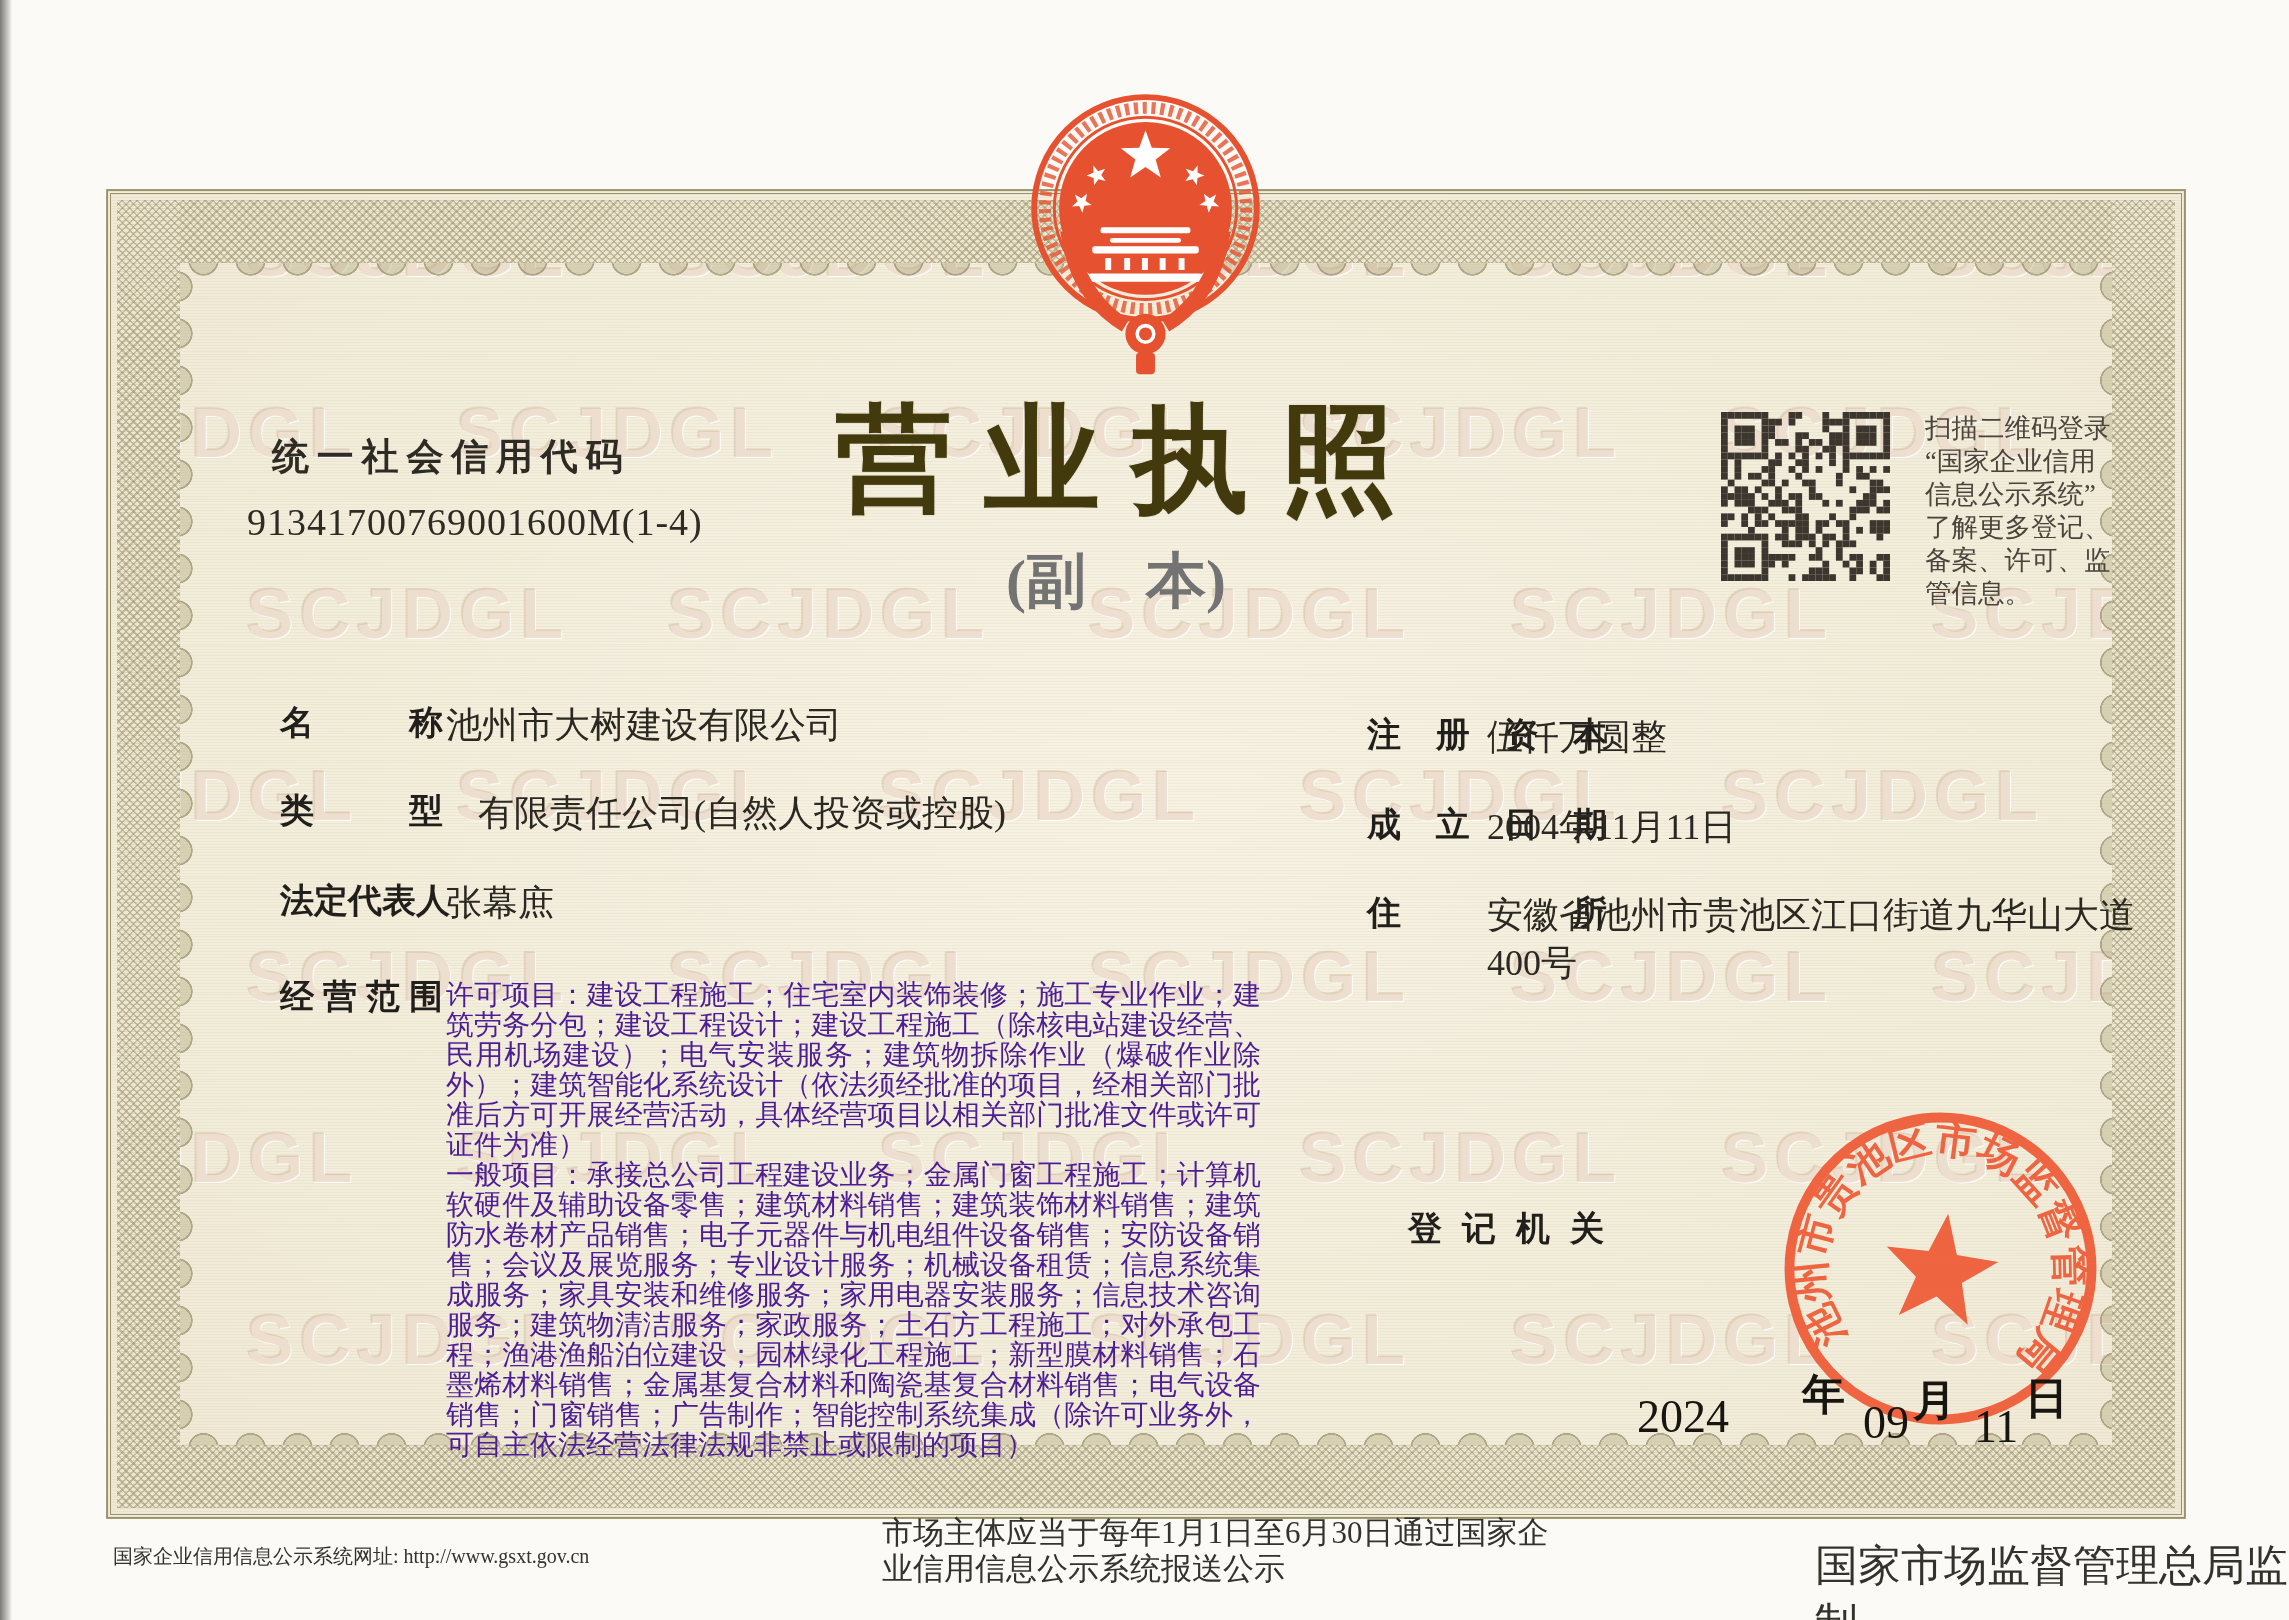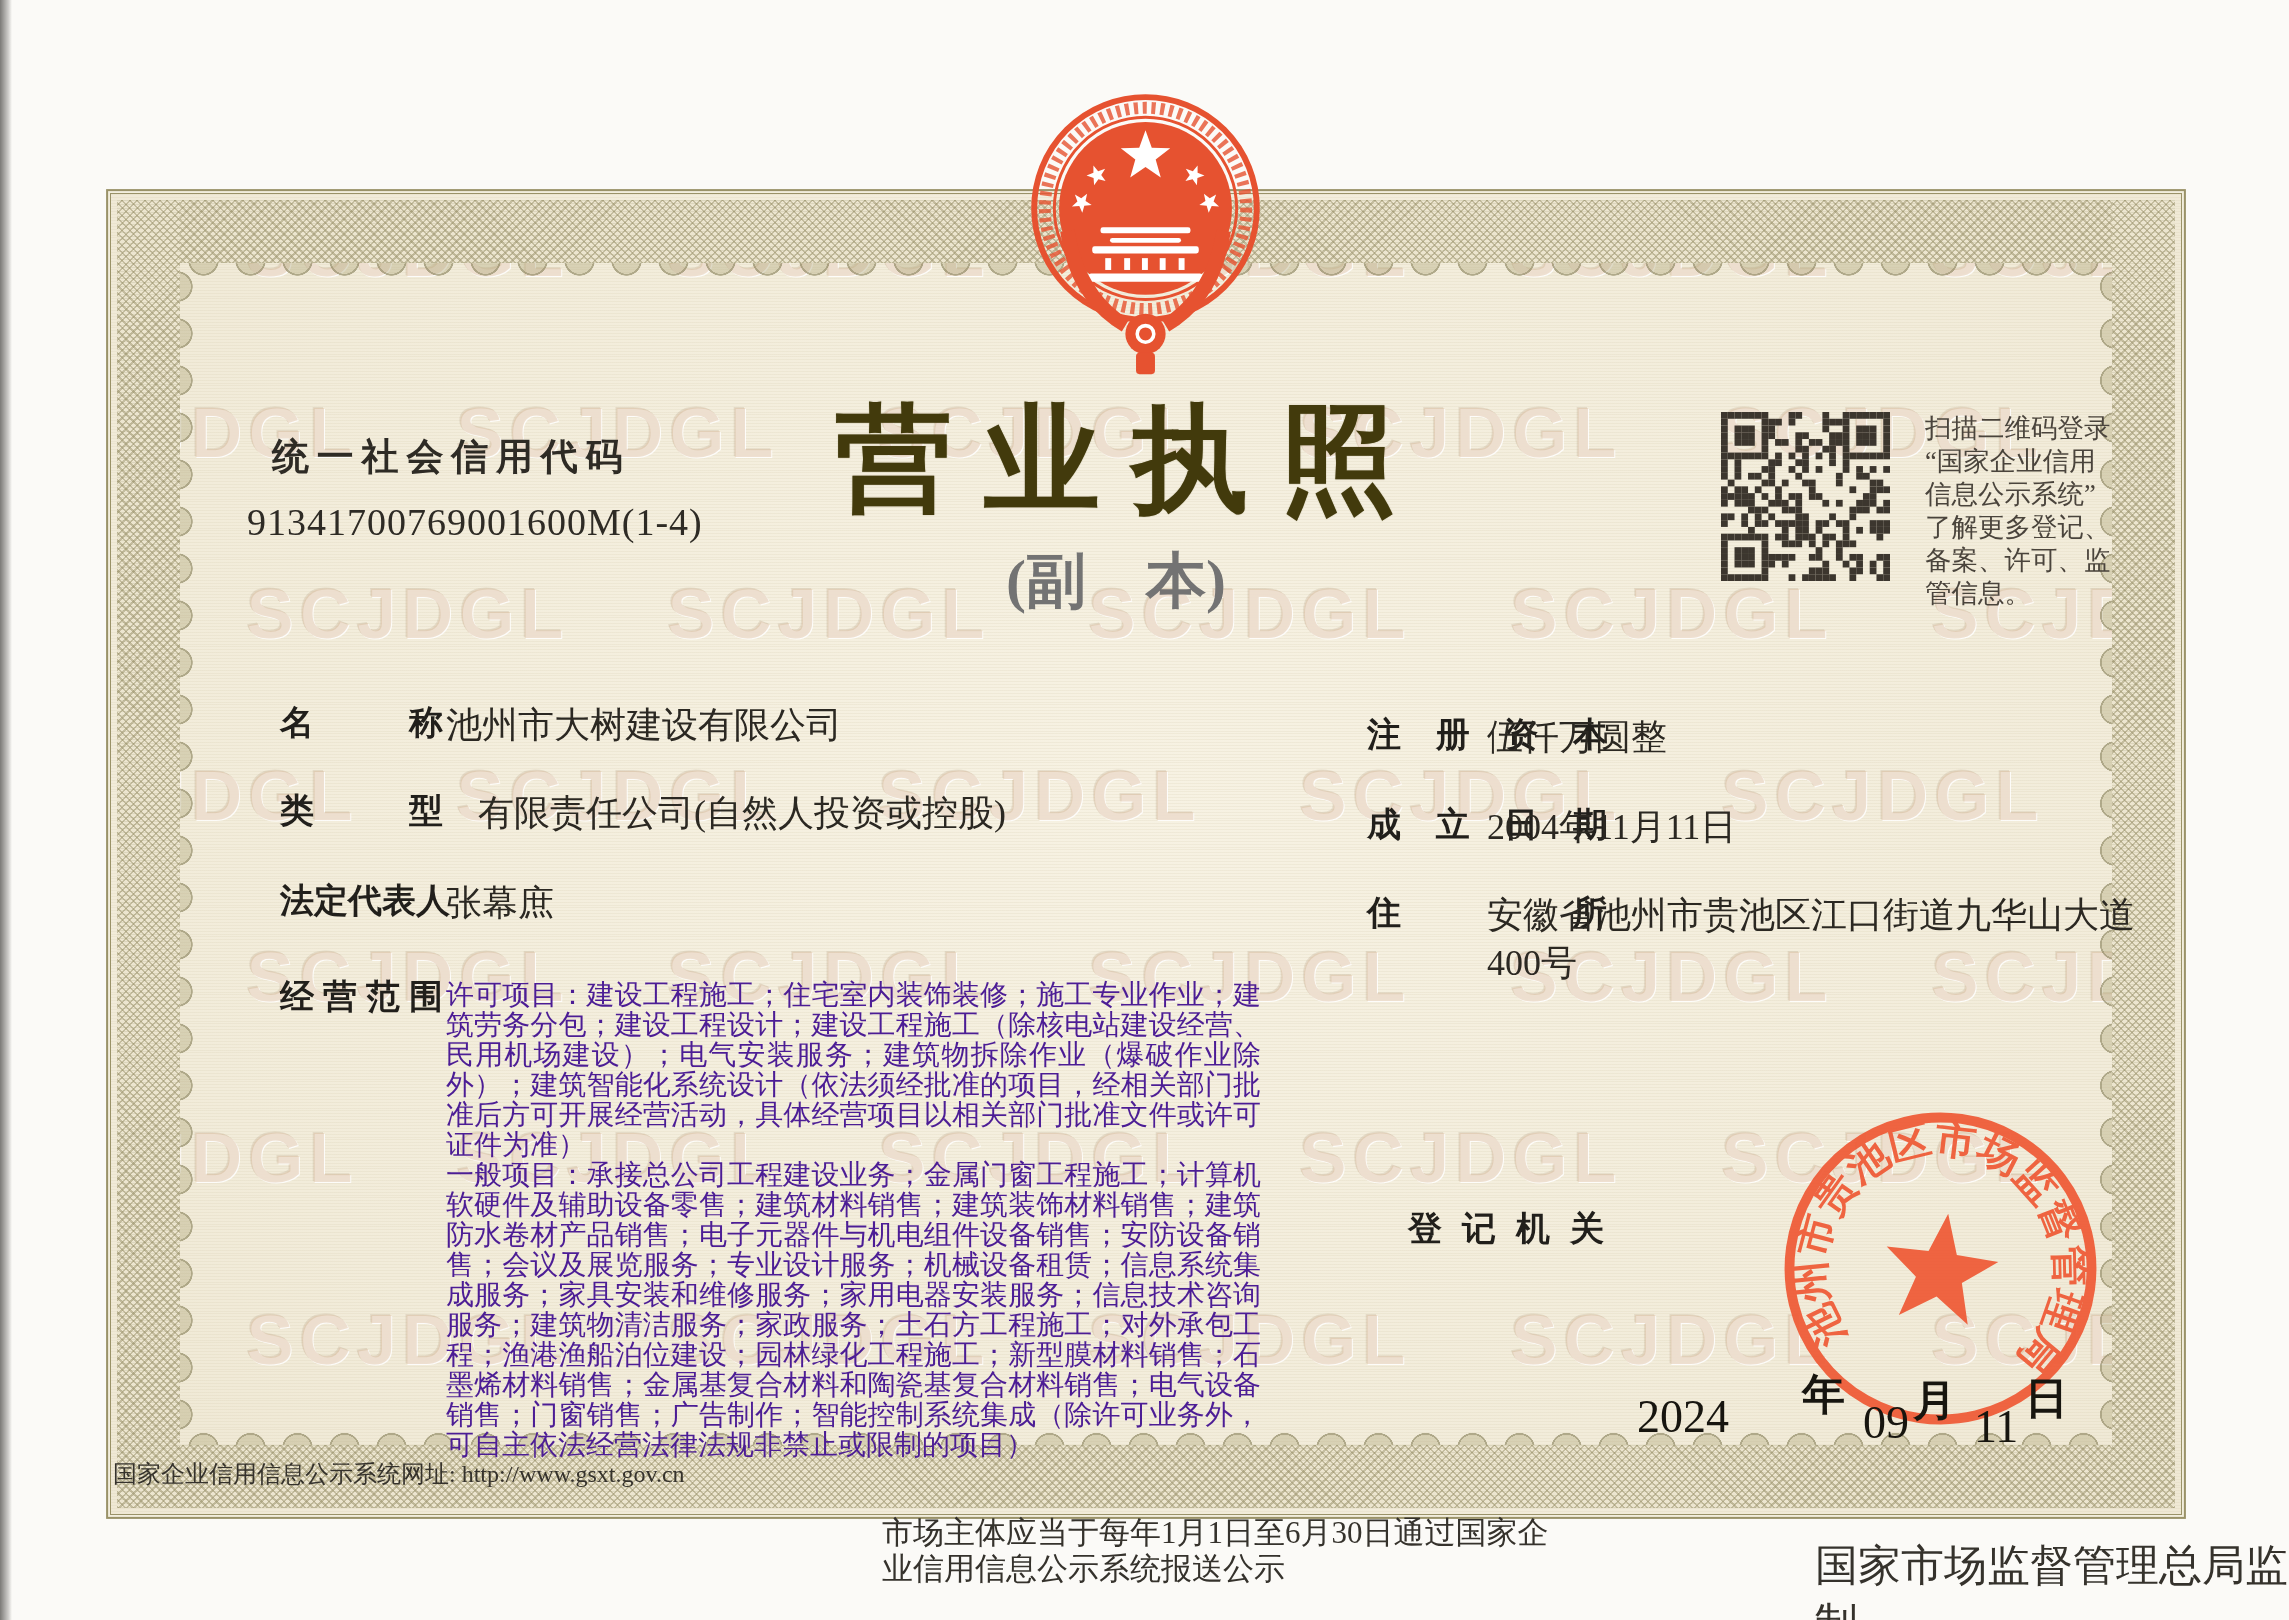--- a/index.html
+++ b/index.html
@@ -81,21 +81,21 @@
   
   .seal{position:absolute;left:1764px;top:1092px;width:353px;height:353px;z-index:4;opacity:.93;}
   .dt{position:absolute;z-index:5;color:#17150f;}
   .dt-num{font-size:46px;font-family:"Liberation Serif","DejaVu Serif",serif;}
   .dt-ch{font-size:43px;font-weight:700;font-family:"Liberation Sans","DejaVu Sans",sans-serif;}
   .d-y{left:1637px;top:1390px;} .d-yc{left:1802px;top:1366px;}
   .d-m{left:1863px;top:1396px;} .d-mc{left:1913px;top:1372px;}
   .d-d{left:1974px;top:1400px;} .d-dc{left:2025px;top:1370px;}
   
   .foot{position:absolute;z-index:3;color:#35322c;}
-  .foot-left{left:113px;top:1458px;font-size:24px;text-align:center;}
+  .foot-left{left:113px;top:1543px;font-size:20px;text-align:center;}
   .foot-mid{left:882px;top:1515px;width:667px;font-size:31px;line-height:36px;}
   .foot-right{left:1815px;top:1537px;font-size:43px;}
   .emblem{position:absolute;left:1027px;top:90px;width:237px;height:296px;z-index:4;}
 </style>
 </head>
 <body>
 
 <div class="page">
   <div class="scan-edge"></div>
 

